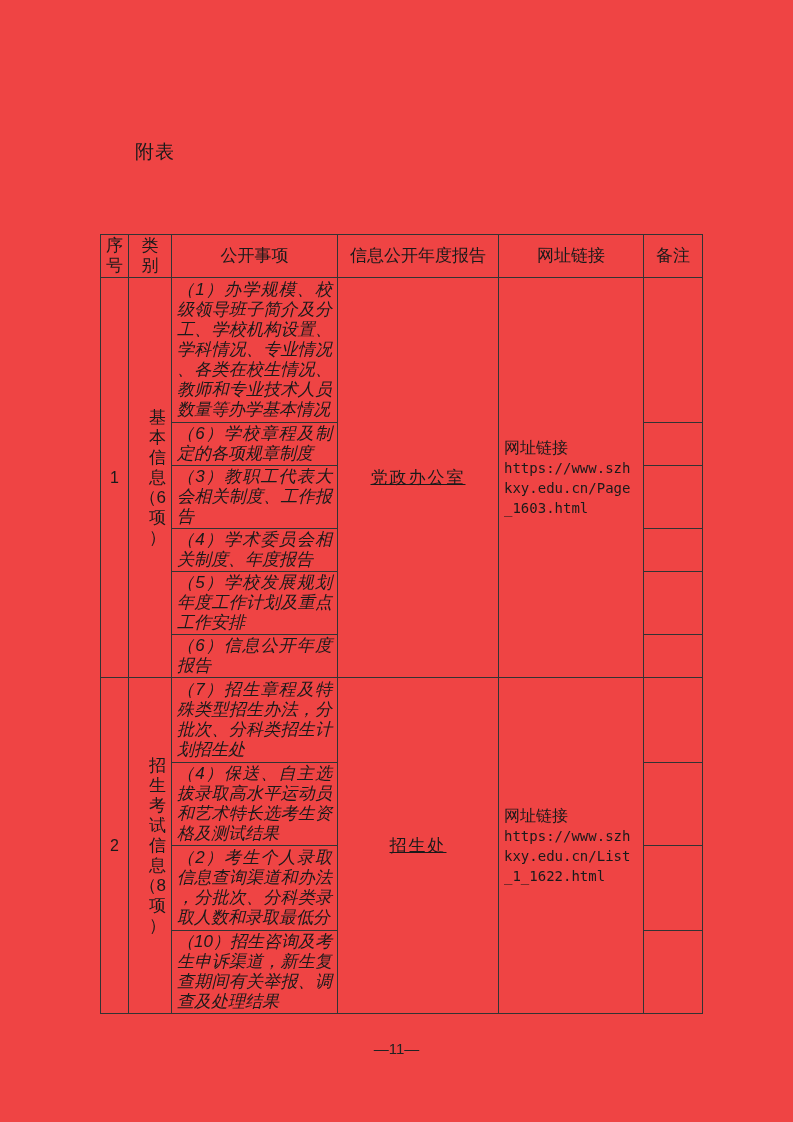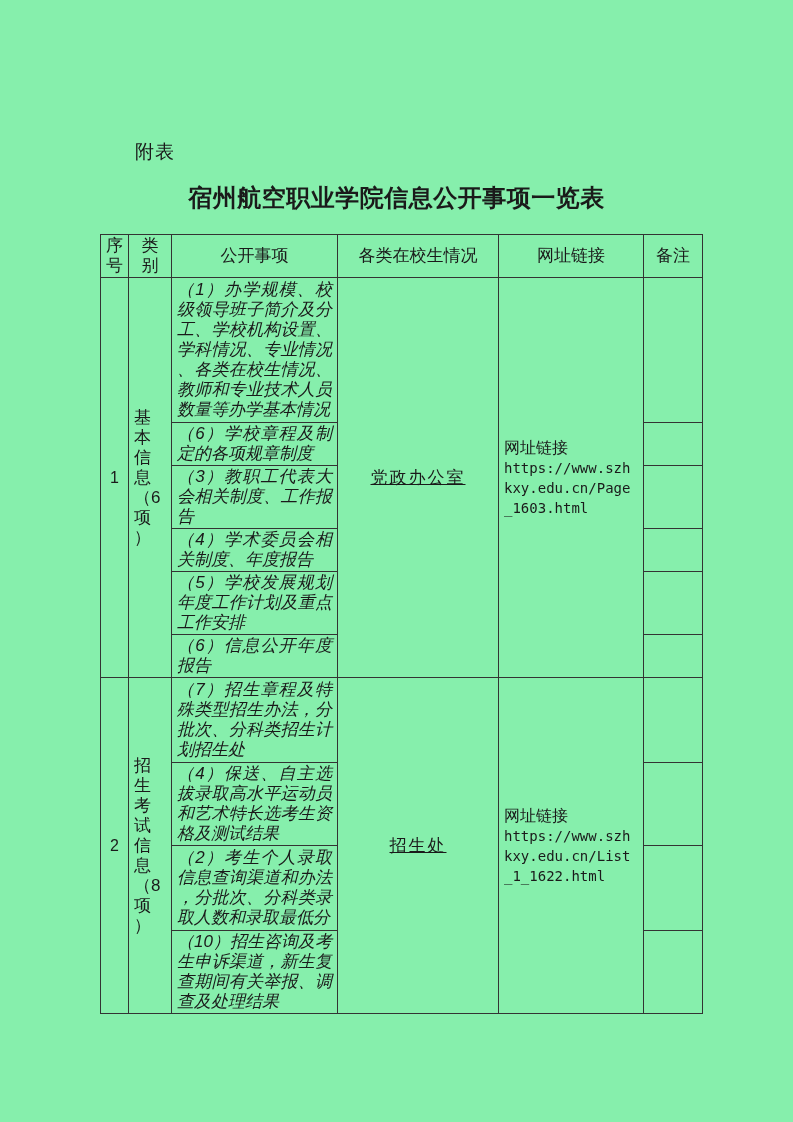--- a/index.html
+++ b/index.html
@@ -6,21 +6,21 @@
     margin: 0;
     padding: 0;
     background: #ffffff;
     font-family: "Liberation Sans", sans-serif;
     color: #1a1a1a;
   }
   .page {
     position: relative;
     width: 793px;
     height: 1122px;
-    background: #86efac;
+    background: #ef4444;
     overflow: hidden;
   }
   .appendix-label {
     position: absolute;
     left: 135px;
     top: 139px;
     font-size: 19px;
     letter-spacing: 1px;
   }
   .doc-title {
@@ -55,21 +55,21 @@
     text-align: center;
     word-break: break-all;
     line-break: anywhere;
     padding: 1px 2px;
   }
   td.serial-cell {
     text-align: center;
     font-size: 16px;
   }
   td.category-cell {
-    text-align: left;
+    text-align: right;
     word-break: break-all;
     line-break: anywhere;
     padding: 1px 3px;
     margin-left: 27px;
   }
   td.item-cell {
     text-align: justify;
     text-justify: inter-character;
     word-break: break-all;
     line-break: anywhere;
@@ -116,37 +116,36 @@
   tr.h-item9   { height: 85px; }
   tr.h-item10  { height: 83px; }
 </style>
 </head>
 <body>
 
 <div class="page">
 
   <div class="appendix-label">附表</div>
 
-  <div class="doc-title">宿州航空职业学院信息公开事项一览表</div>
 
   <table class="main-table">
     <colgroup>
       <col style="width:28px">
       <col style="width:43px">
       <col style="width:166px">
       <col style="width:161px">
       <col style="width:145px">
       <col style="width:59px">
     </colgroup>
     <tbody>
       <tr class="h-header">
         <th class="hdr">序号</th>
         <th class="hdr">类别</th>
         <th class="hdr">公开事项</th>
-        <th class="hdr">各类在校生情况</th>
+        <th class="hdr">信息公开年度报告</th>
         <th class="hdr">网址链接</th>
         <th class="hdr">备注</th>
       </tr>
 
       <tr class="h-item1">
         <td class="serial-cell" rowspan="6">1</td>
         <td class="category-cell" rowspan="6">基本信息（6项）</td>
         <td class="item-cell">（1）办学规模、校级领导班子简介及分工、学校机构设置、学科情况、专业情况、各类在校生情况、教师和专业技术人员数量等办学基本情况</td>
         <td class="unit-cell" rowspan="6">党政办公室</td>
         <td class="url-cell" rowspan="6"><span>网址链接</span><br><span class="url-text">https://www.szhkxy.edu.cn/Page_1603.html</span></td>
@@ -189,14 +188,15 @@
         <td class="item-cell">（2）考生个人录取信息查询渠道和办法，分批次、分科类录取人数和录取最低分</td>
         <td class="remark-cell"></td>
       </tr>
       <tr class="h-item10">
         <td class="item-cell">（10）招生咨询及考生申诉渠道，新生复查期间有关举报、调查及处理结果</td>
         <td class="remark-cell"></td>
       </tr>
     </tbody>
   </table>
 
+  <div class="page-footer">—11—</div>
 
 </div>
 
 </body></html>

